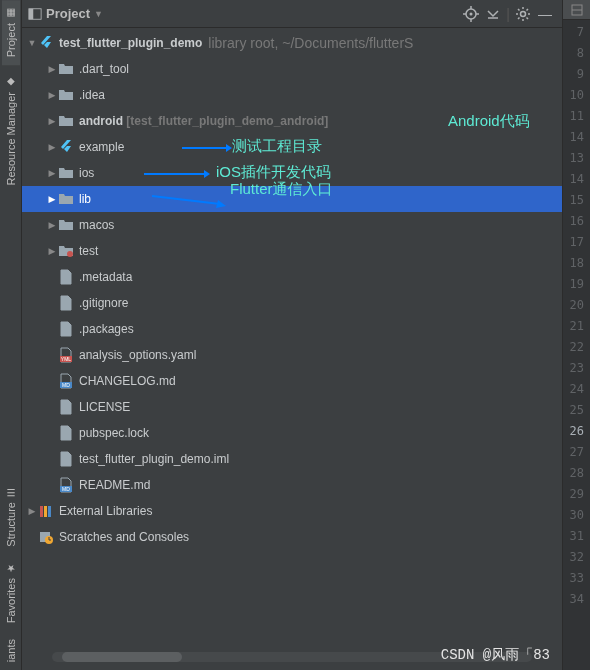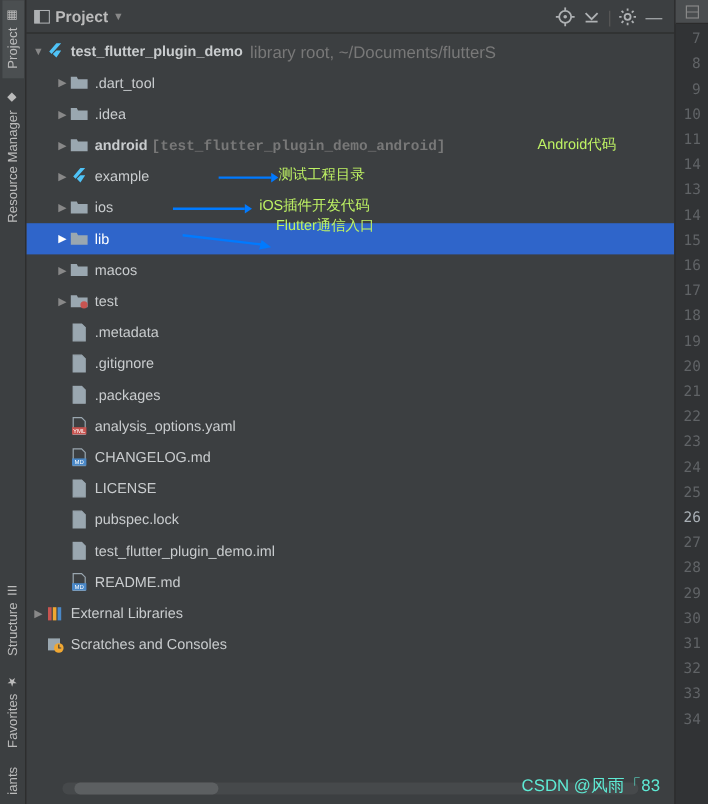--- a/index.html
+++ b/index.html
@@ -39,35 +39,35 @@
 .tree { flex: 1; overflow: hidden; position: relative; padding-top: 2px; }
 .row { display: flex; align-items: center; height: 26px; white-space: nowrap; cursor: pointer; position: relative; }
 .row.selected { background: #2f65ca; }
 .row.selected .label, .row.selected .chev-tree { color: #fff; }
 .chev-tree { width: 12px; text-align: center; font-size: 9px; color: #888; flex-shrink: 0; }
 .indent { display: inline-block; flex-shrink: 0; }
 .icon { width: 16px; height: 16px; margin-right: 5px; flex-shrink: 0; display: flex; align-items: center; justify-content: center; }
 .label { color: #c9ccce; font-size: 12px; }
 .label.bold { font-weight: bold; }
 .suffix { color: #787878; margin-left: 6px; font-size: 14px; }
-.suffix-bracket { color: #787878; font-weight: bold; font-family: Liberation Mono, monospace; }
-.anno { color: #bef264; position: absolute; font-size: 12px; pointer-events: none; }
+.suffix-bracket { color: #787878; font-weight: bold; }
+.anno { color: #5eead4; position: absolute; font-size: 15px; pointer-events: none; }
 .arrow { position: absolute; pointer-events: none; }
 .gutter {
   position: absolute; right: 0; top: 0; width: 28px; height: 100%;
   background: #313335;
   border-left: 1px solid #2b2b2b;
 }
 .gutter-top { height: 20px; background: #4a4d4f; border-bottom: 1px solid #2b2b2b; display:flex; align-items:center; justify-content:center; }
 .gutter-nums { padding-top: 2px; }
 .gnum { height: 21px; line-height: 21px; text-align: right; padding-right: 6px; color: #606366; font-size: 12px; font-family: Menlo, monospace; }
 .gnum.hl { color: #a9b0b6; }
 .scrollbar { position: absolute; bottom: 8px; left: 30px; right: 30px; height: 10px; background: #46494b; border-radius: 5px; }
 .scroll-thumb { position: absolute; left: 10px; width: 120px; height: 10px; background: #5c5f61; border-radius: 5px; }
-.watermark { position: absolute; bottom: 6px; right: 40px; color: #5eead4; font-size: 14px; }
+.watermark { position: absolute; bottom: 6px; right: 40px; color: #e5e5e5; font-size: 14px; font-family: Liberation Mono, monospace; }
 .folder-svg { fill: #9aa7b0; }
 .folder-dot { fill: #c75450; }
 .file-svg { fill: #9aa7b0; }
 .yaml-badge { fill: #c75450; }
 .md-badge { fill: #4a88c7; }
 .flutter-svg { fill: #4fc3f7; }
 </style>
 </head>
 <body>
 

